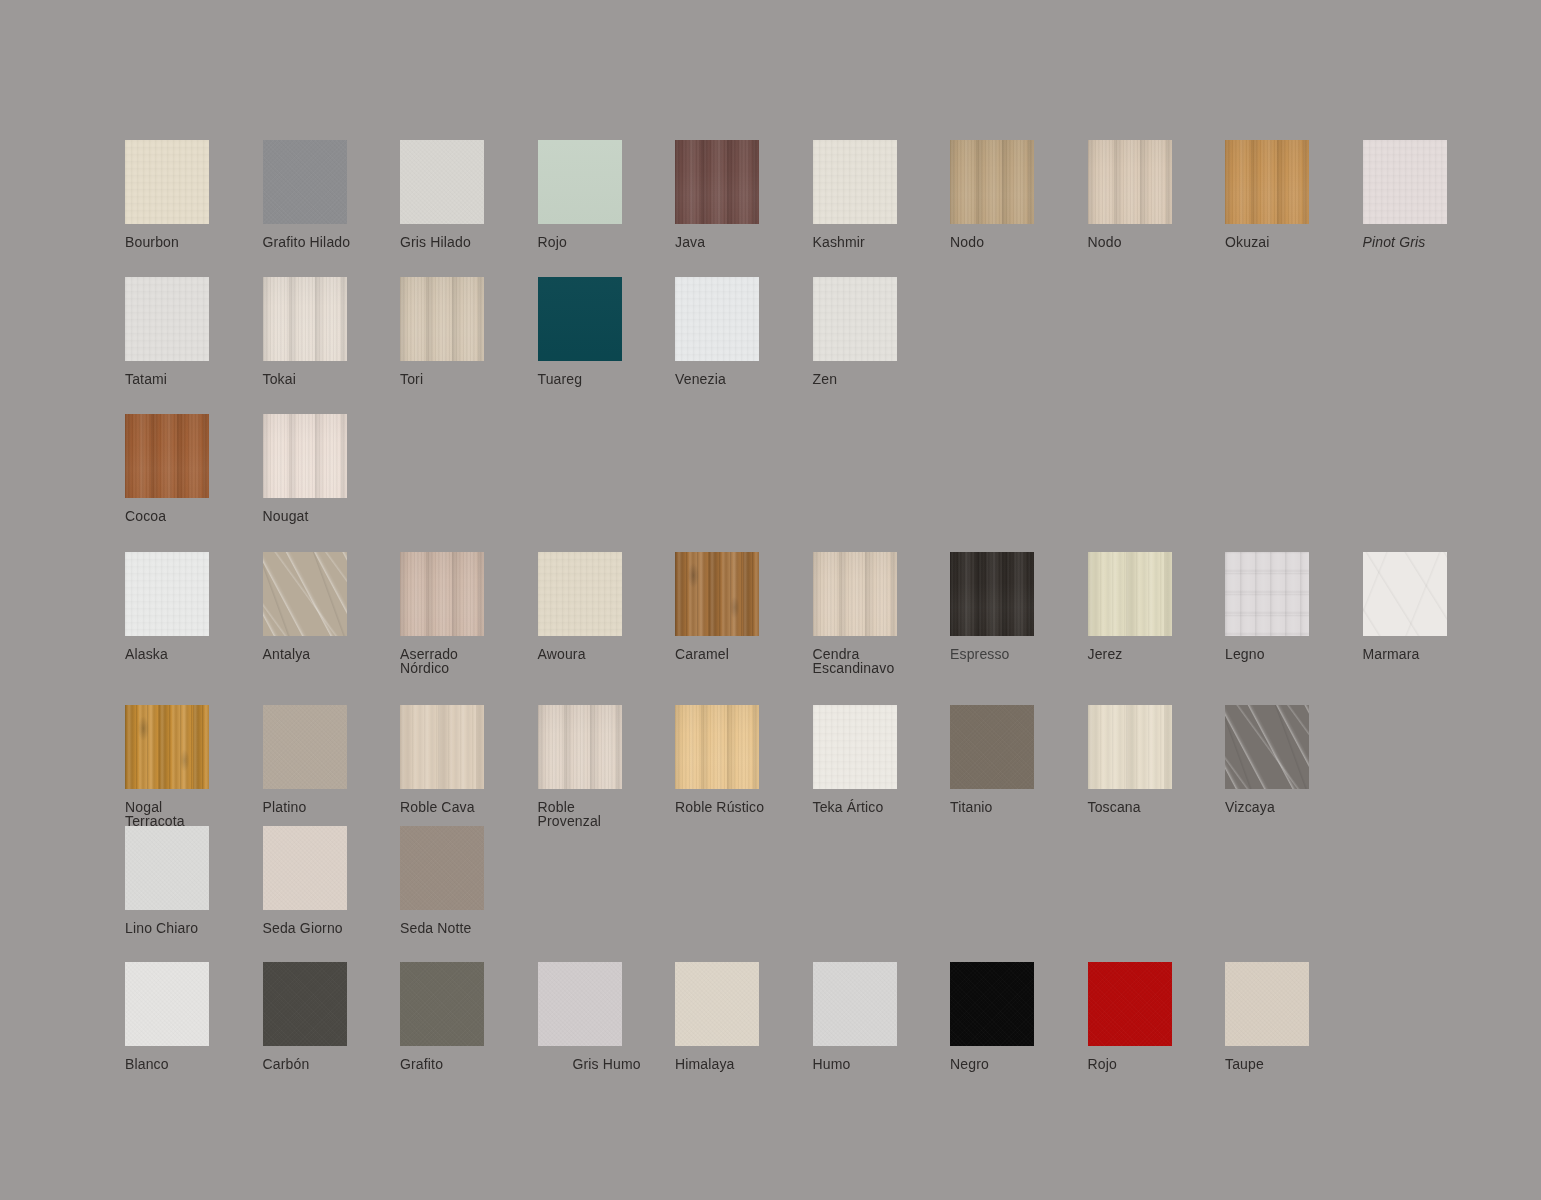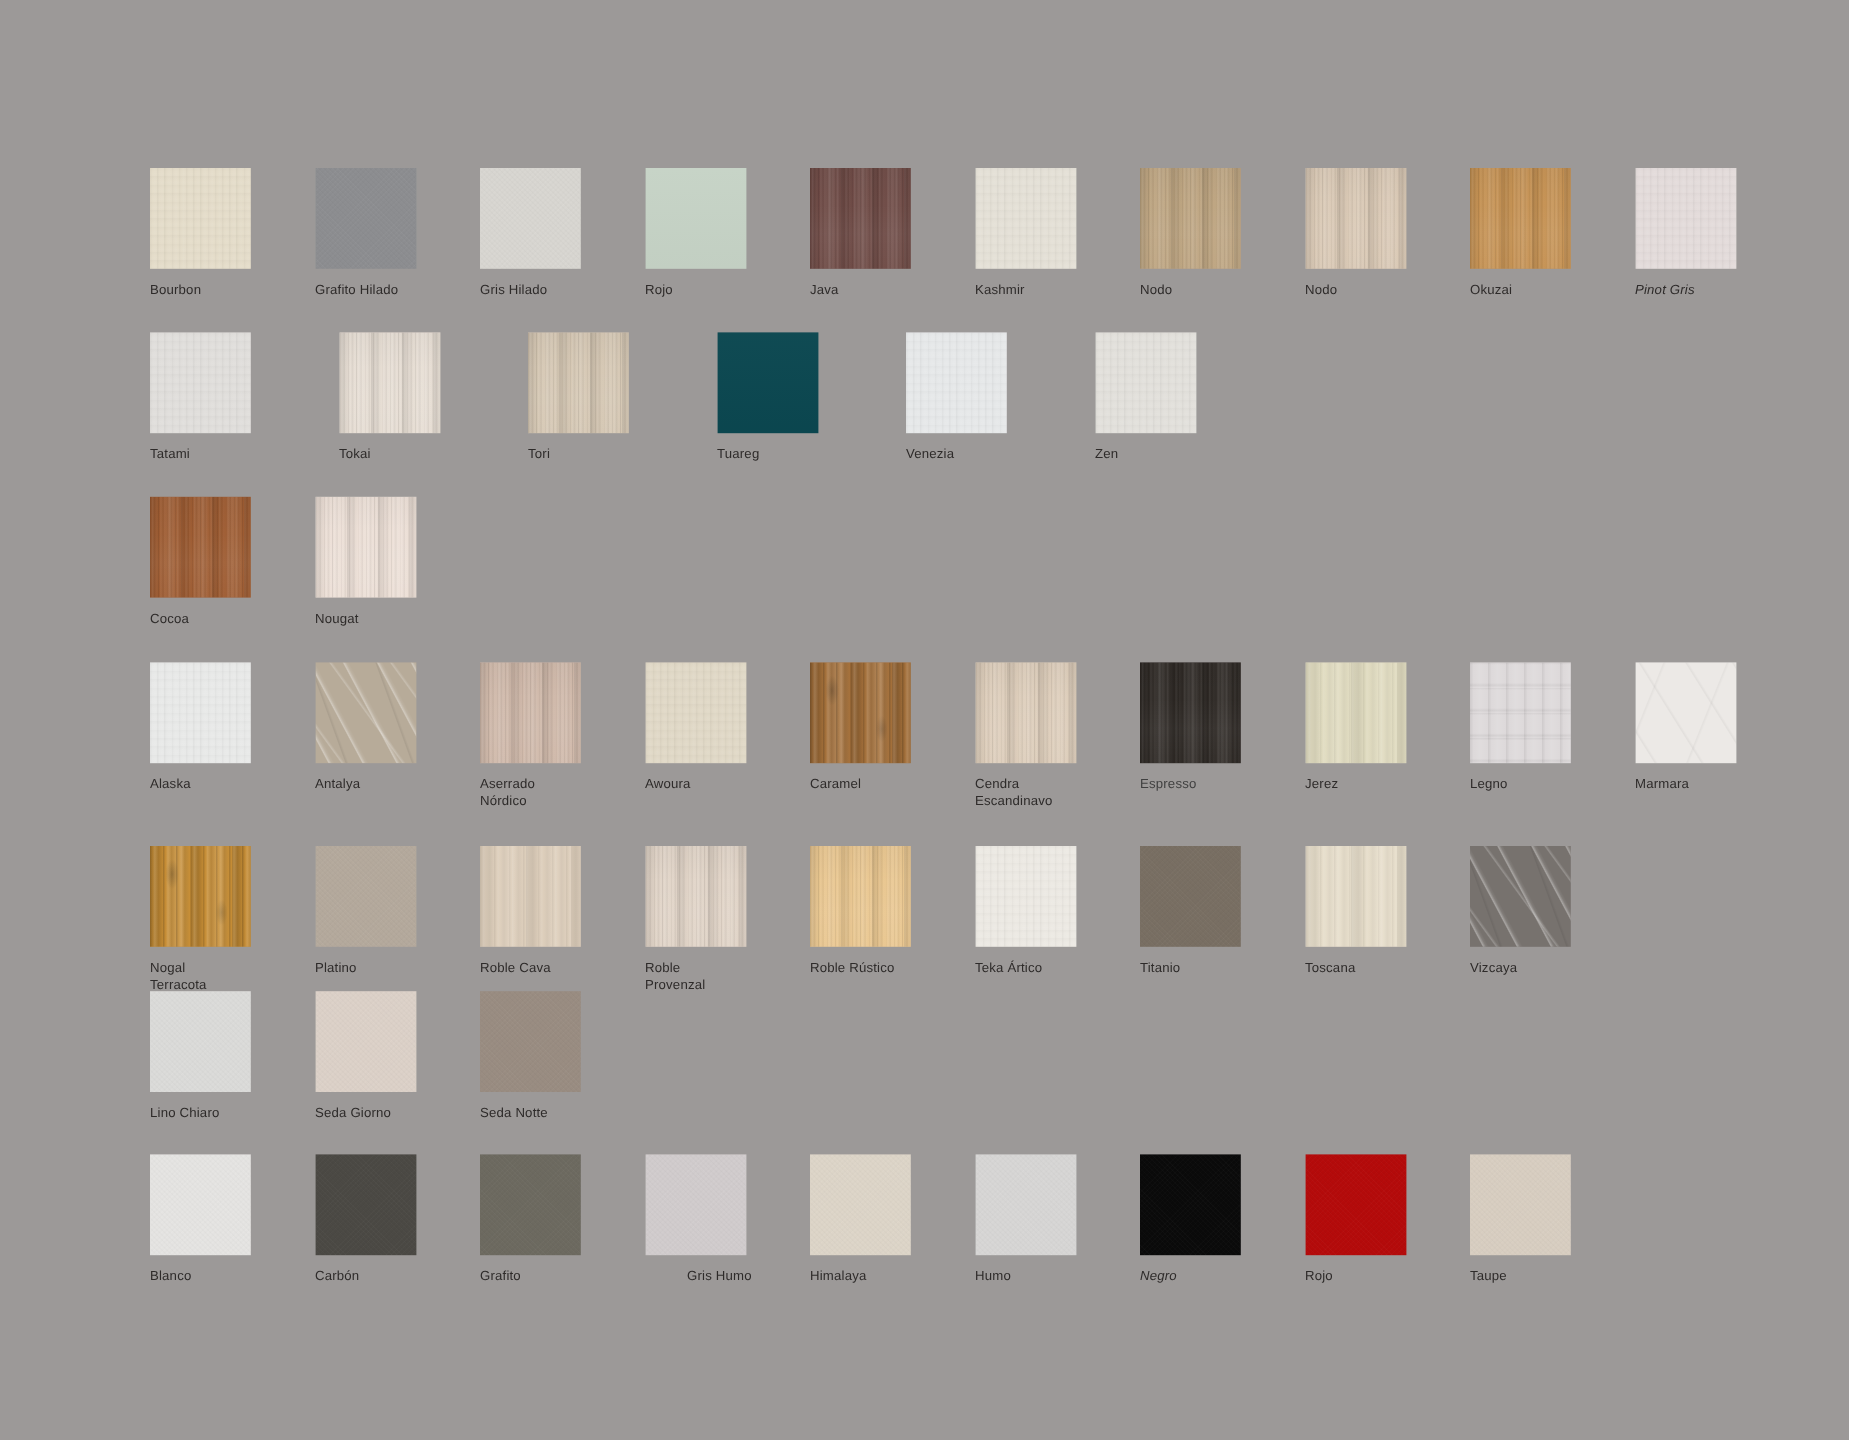--- a/index.html
+++ b/index.html
@@ -50,21 +50,21 @@
     background-color: #cccccc;
   }
 
   .swatch-tile .tex {
     position: absolute;
     inset: 0;
   }
 
   .swatch-label {
     margin-top: 12px;
-    font-size: 11px;
+    font-size: 14px;
     line-height: 13.5px;
     color: #2e2b2a;
     letter-spacing: 0.15px;
     white-space: pre-line;
     font-family: "Liberation Sans", sans-serif;
   }
 
   
 
   
@@ -276,21 +276,21 @@
           </div>
           <div class="swatch-label" style="color: rgb(46, 43, 42);">Okuzai</div>
         </div>
         <div class="swatch-cell">
           <div class="swatch-tile" title="Pinot Gris" style="background-color: rgb(227, 219, 218);">
             <div class="tex linen"></div>
           </div>
           <div class="swatch-label" style="color: rgb(46, 43, 42); font-style: italic;">Pinot Gris</div>
         </div>
       </div>
-      <div class="swatch-row" style="position: absolute; left: 0px; top: 137px; gap: 20px;">
+      <div class="swatch-row" style="position: absolute; left: 0px; top: 137px;">
         <div class="swatch-cell">
           <div class="swatch-tile" title="Tatami" style="background-color: rgb(224, 222, 219);">
             <div class="tex linen"></div>
           </div>
           <div class="swatch-label" style="color: rgb(46, 43, 42);">Tatami</div>
         </div>
         <div class="swatch-cell">
           <div class="swatch-tile" title="Tokai" style="background-color: rgb(230, 221, 211);">
             <div class="tex wood"></div>
           </div>
@@ -519,21 +519,21 @@
         <div class="swatch-cell">
           <div class="swatch-tile" title="Humo" style="background-color: rgb(216, 215, 214);">
             <div class="tex matte"></div>
           </div>
           <div class="swatch-label" style="color: rgb(46, 43, 42);">Humo</div>
         </div>
         <div class="swatch-cell">
           <div class="swatch-tile" title="Negro" style="background-color: rgb(10, 10, 10);">
             <div class="tex matte"></div>
           </div>
-          <div class="swatch-label" style="color: rgb(46, 43, 42); font-style: italic;">Negro</div>
+          <div class="swatch-label" style="color: rgb(46, 43, 42);">Negro</div>
         </div>
         <div class="swatch-cell">
           <div class="swatch-tile" title="Rojo" style="background-color: rgb(181, 10, 10);">
             <div class="tex matte"></div>
           </div>
           <div class="swatch-label" style="color: rgb(46, 43, 42);">Rojo</div>
         </div>
         <div class="swatch-cell">
           <div class="swatch-tile" title="Taupe" style="background-color: rgb(217, 207, 194);">
             <div class="tex matte"></div>

